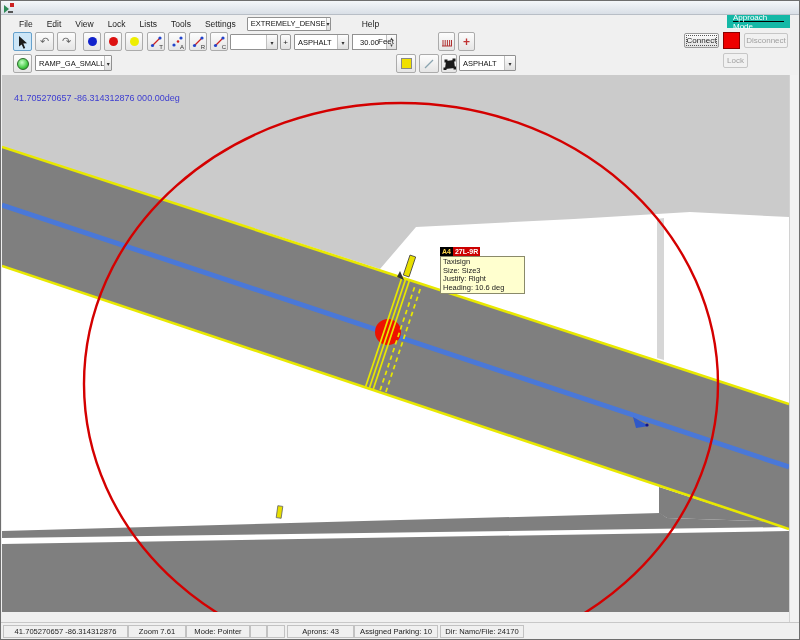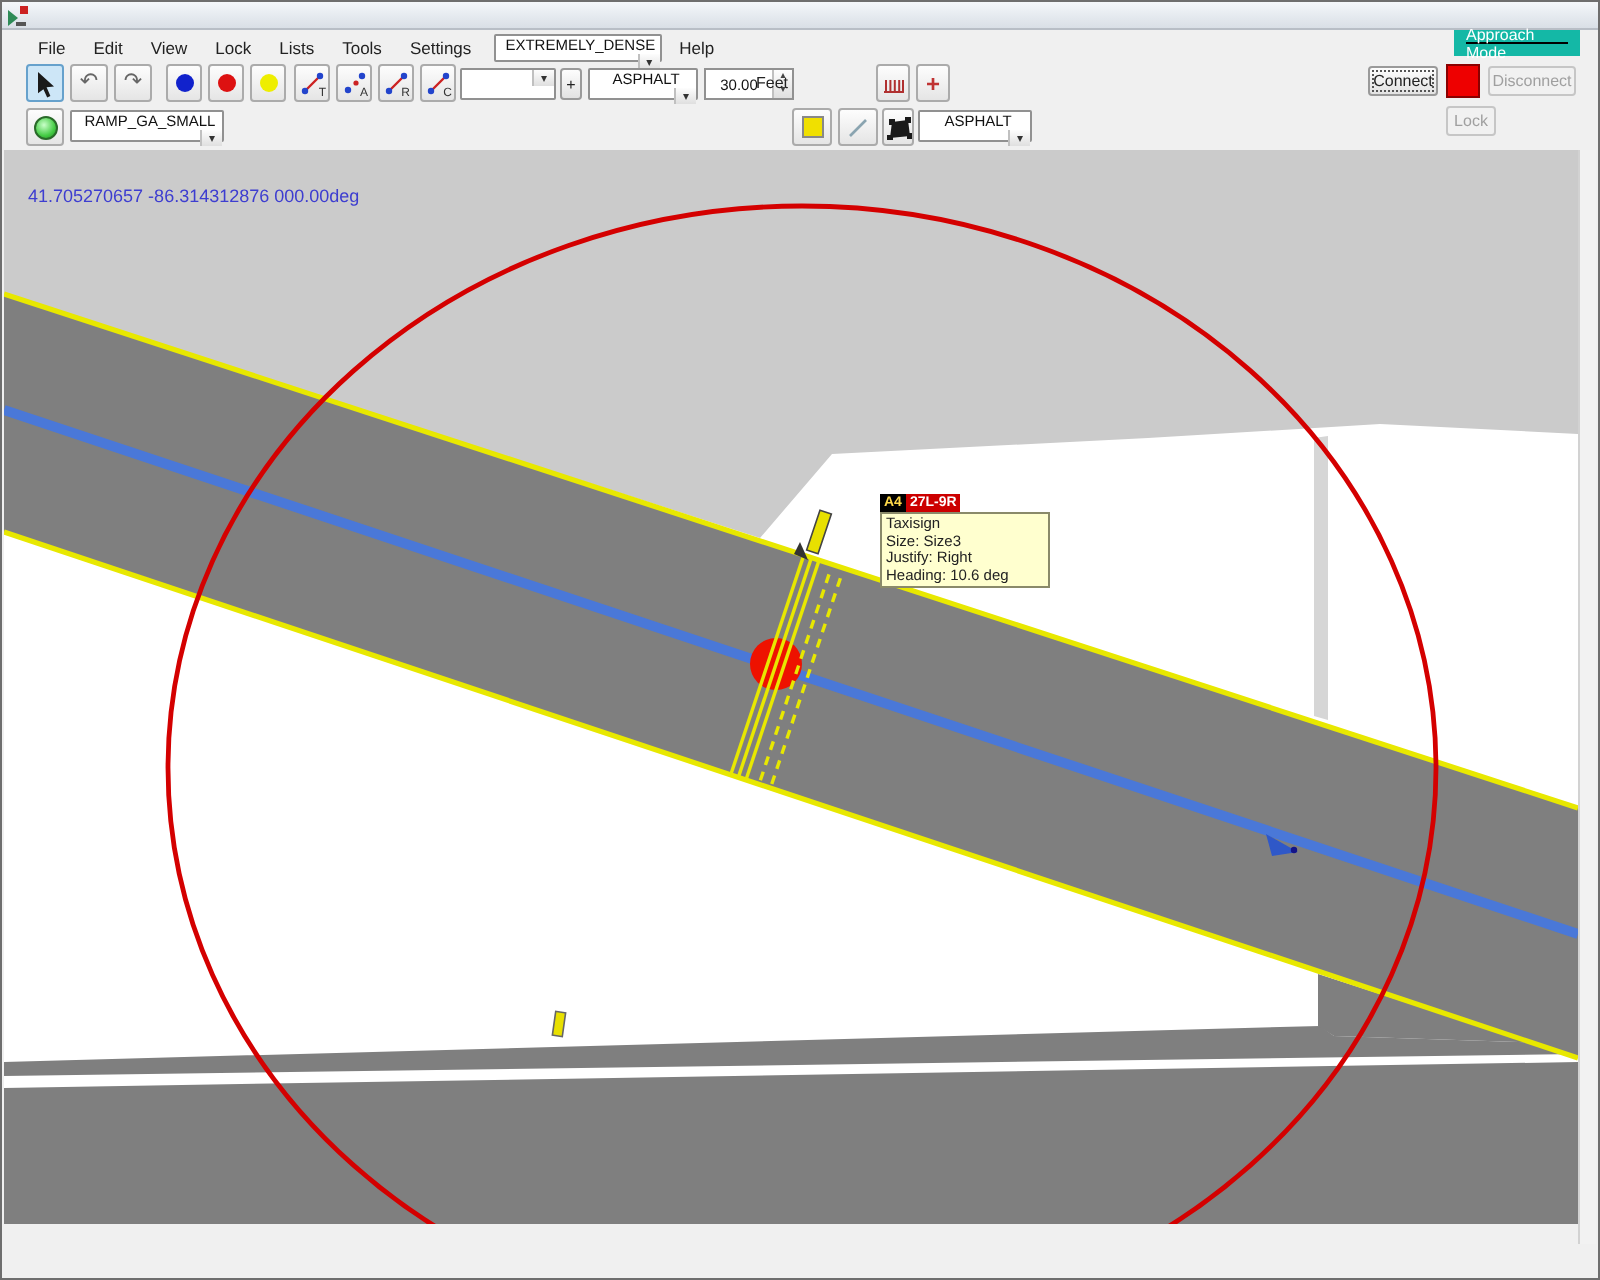--- a/index.html
+++ b/index.html
@@ -23,21 +23,21 @@
   .menubar { position:absolute; left:1px; top:15px; right:1px; height:17px;
     background:#f0f0f0; display:flex; align-items:center; padding-left:11px; }
   .menu-item { font-size:8.5px; color:#222; padding:2px 7px; cursor:default; }
   .approach-btn { position:absolute; left:726px; top:0px; width:63px; height:13px;
     background:#000; color:#fff; font-size:8px; display:flex; align-items:center;
     justify-content:center; border:6px solid #14b8a6; }
 
   
   .combo { position:absolute; height:16px; background:#fff; border:1px solid #919191;
     display:flex; align-items:center; font-size:7.5px; color:#111; padding-left:3px;
-    border-radius:1px;flex-direction:column; }
+    border-radius:1px; }
   .combo .carr { margin-left:auto; width:11px; align-self:stretch; display:flex;
     align-items:center; justify-content:center; font-size:6px; color:#333;
     background:linear-gradient(#fdfdfd,#dfdfdf); border-left:1px solid #c0c0c0; }
 
   
   .btn { position:absolute; width:19px; height:19px; border:1px solid #ababab;
     background:linear-gradient(#fdfdfd,#e5e5e5); border-radius:2px;
     display:flex; align-items:center; justify-content:center; }
   .btn.sel { background:#cde6f7; border-color:#66a1cc; }
   .dot { width:9px; height:9px; border-radius:50%; }
@@ -97,21 +97,21 @@
     <span class="menu-item">Edit</span>
     <span class="menu-item">View</span>
     <span class="menu-item">Lock</span>
     <span class="menu-item">Lists</span>
     <span class="menu-item">Tools</span>
     <span class="menu-item">Settings</span>
     <span class="combo" style="position:relative; width:84px; height:14px; margin-left:4px;">
       <span class="cval">EXTREMELY_DENSE</span>
       <span class="carr">▾</span>
     </span>
-    <span class="menu-item" style="margin-left:2px;">Help</span>
+    <span class="menu-item" style="margin-left:24px;">Help</span>
     <span class="approach-btn">Approach Mode</span>
   </div>
 
   <div class="btn sel" style="left:13px; top:32px;">
     <svg width="15" height="15">
       <path d="M4,2 L12,9.2 L8.3,9.6 L10.2,14 L8.6,14.8 L6.7,10.6 L4,12.6 Z" fill="#1a1a1a"></path>
     </svg>
   </div>
   <div class="btn" style="left:35px; top:32px;">
     <span class="glyph">↶</span>
@@ -277,13 +277,23 @@
       <div class="tt-body">
         <div>Taxisign</div>
         <div>Size: Size3</div>
         <div>Justify: Right</div>
         <div>Heading: 10.6 deg</div>
       </div>
     </div>
   </div>
   <div class="vscroll"></div>
 
+  <div class="statusbar">
+    <span class="seg" style="left:2px; width:125px;">41.705270657   -86.314312876</span>
+    <span class="seg" style="left:127px; width:58px;">Zoom 7.61</span>
+    <span class="seg" style="left:185px; width:64px;">Mode: Pointer</span>
+    <span class="seg" style="left:249px; width:17px;"></span>
+    <span class="seg" style="left:266px; width:18px;"></span>
+    <span class="seg" style="left:286px; width:67px;">Aprons: 43</span>
+    <span class="seg" style="left:353px; width:84px;">Assigned Parking: 10</span>
+    <span class="seg" style="left:439px; width:84px;">Dir: Namc/File: 24170</span>
+  </div>
 </div>
 
 </body></html>

